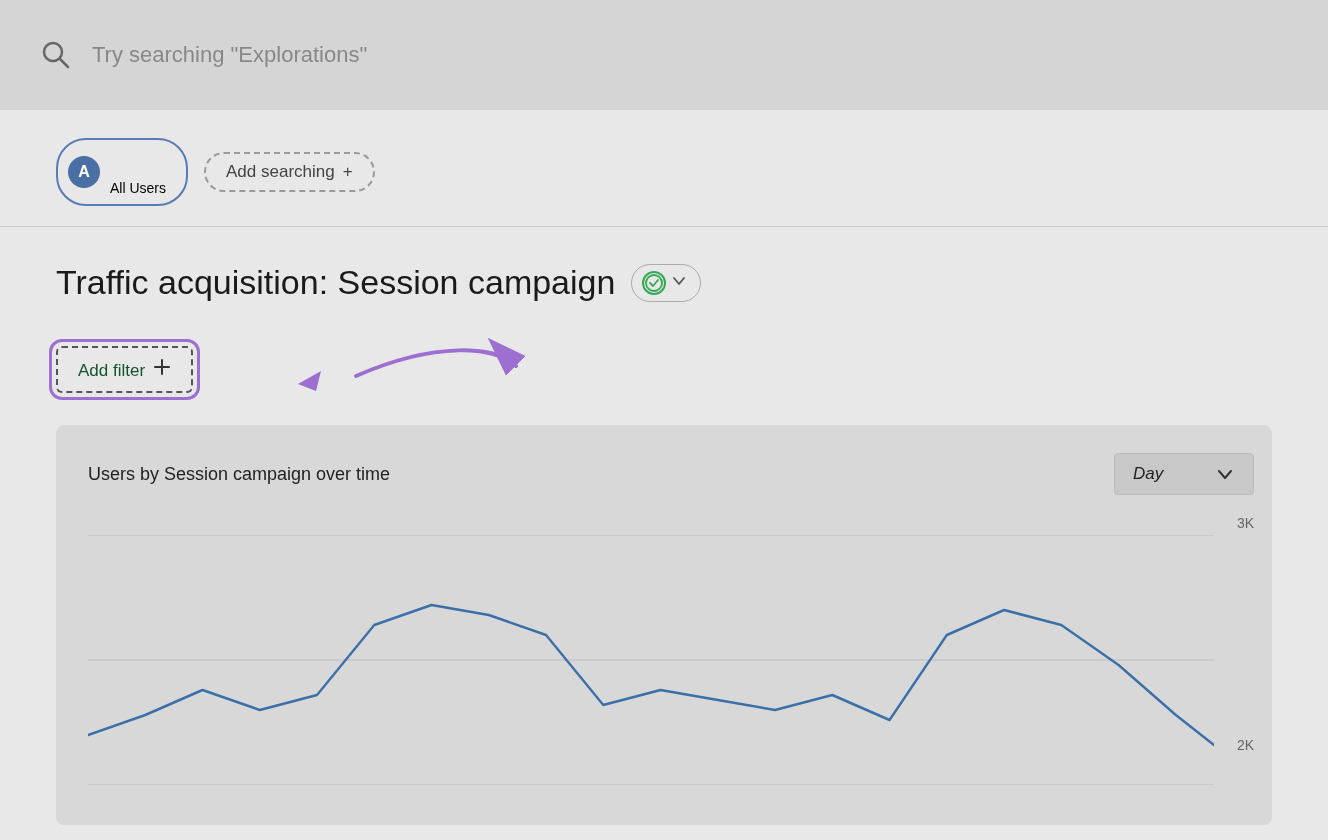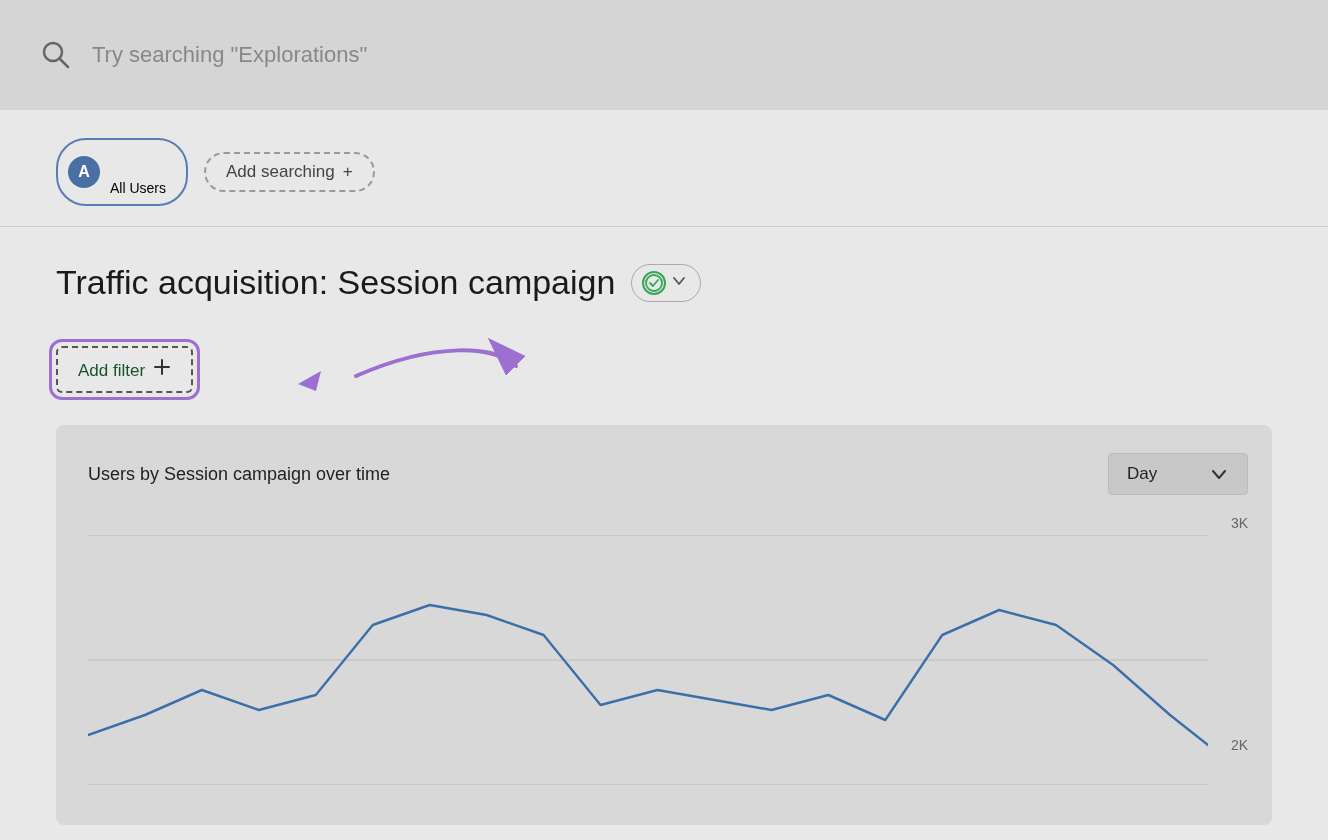--- a/index.html
+++ b/index.html
@@ -169,21 +169,21 @@
       left: 220px;
       top: -10px;
       pointer-events: none;
     }
 
     
     .chart-container {
       background: #d8d8d8;
       border-radius: 8px;
       margin: 32px 0 0 0;
-      padding: 28px 24px 0 32px;
+      padding: 28px 18px 0 32px;
       height: 400px;
       position: relative;
     }
 
     .chart-header {
       display: flex;
       align-items: center;
       justify-content: space-between;
       margin-bottom: 20px;
     }
@@ -200,20 +200,21 @@
       gap: 10px;
       background: #c8c8c8;
       border: 1px solid #bbb;
       border-radius: 4px;
       padding: 10px 18px;
       cursor: pointer;
       font-size: 17px;
       color: #222;
       min-width: 140px;
       justify-content: space-between;
+      font-style: italic;
     }
 
     .chart-area {
       position: relative;
       height: 290px;
     }
 
     .chart-y-label {
       position: absolute;
       right: 0;

